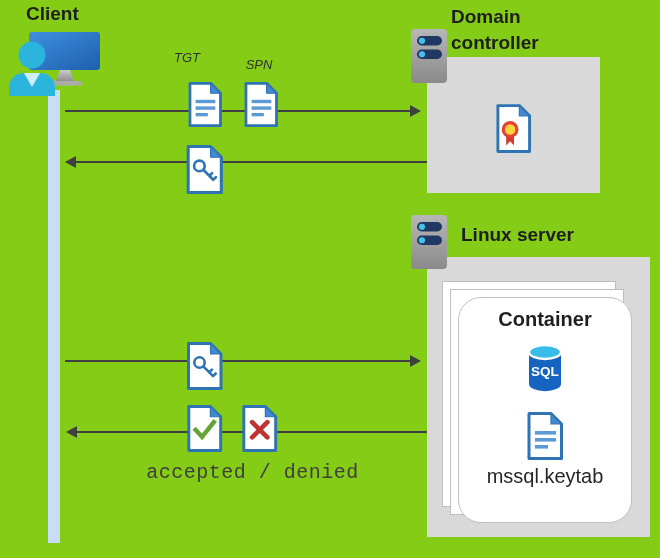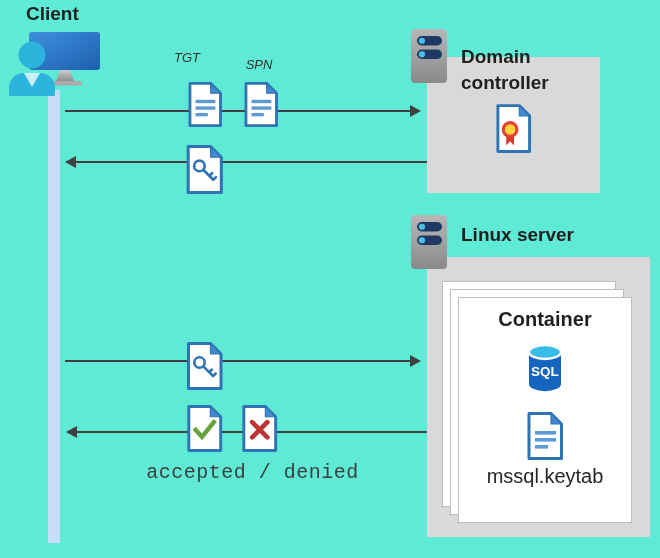--- a/index.html
+++ b/index.html
@@ -1,17 +1,17 @@
 <!DOCTYPE html>
 <html><head>
 <meta charset="utf-8">
 <style>
   html,body{margin:0;padding:0;background:#ffffff;}
   .stage{
-    position:relative;width:660px;height:558px;background:#5eead4;overflow:hidden;
+    position:relative;width:660px;height:558px;background:#84cc16;overflow:hidden;
     font-family:"Liberation Sans",sans-serif;color:#1a1a1a;
   }
   .abs{position:absolute;}
   .title{font-weight:700;font-size:19px;color:#1f1f1f;line-height:26px;}
   .msg-label{font-size:13px;color:#333333;text-align:center;font-style:italic;}
   .gray-box{background:#d9d9d9;}
   .lifeline{background:#c7ddf8;}
   .arrow-line{height:2px;background:#404040;}
   .head-right{width:0;height:0;border-top:6px solid transparent;border-bottom:6px solid transparent;border-left:11px solid #404040;}
   .head-left{width:0;height:0;border-top:6px solid transparent;border-bottom:6px solid transparent;border-right:11px solid #404040;}
@@ -82,38 +82,38 @@
     <rect x="43" y="53" width="34" height="4.5" rx="2.2" fill="#ababab"></rect>
     <circle cx="27" cy="27" r="13.5" fill="#2CB5DC"></circle>
     <path d="M4 68 V60 c0-9 7-15 15-15 h16 c8 0 15 6 15 15 v8 Z" fill="#2CB5DC"></path>
     <path d="M19 45 h16 L27 59 Z" fill="#cdeff8"></path>
   </svg>
 
   <div class="abs gray-box" style="left:427px;top:57px;width:173px;height:136px;"></div>
   <svg class="abs" style="left:410px;top:28px;" width="38" height="56" viewBox="0 0 38 56">
     <use href="#server-shape"></use>
   </svg>
-  <div class="abs title" style="left:461px;top:4px;width:118px;margin-top:40px;">Domain controller</div>
+  <div class="abs title" style="left:451px;top:4px;width:118px;">Domain controller</div>
 
   <svg class="abs" style="left:494px;top:102px;" width="39" height="53" viewBox="0 0 40 52">
     <path d="M4 2.5 H26 L36.5 13 V49.5 H4 Z" fill="#ffffff" stroke="#2E74B5" stroke-width="3" stroke-linejoin="round"></path>
     <path d="M26 2.5 L36.5 13 H26 Z" fill="#4389CE" stroke="#2E74B5" stroke-width="1.2"></path>
     <path d="M12.5 31 L12.5 43.5 L16.5 39 L20.5 43.5 L20.5 31 Z" fill="#D23B2F"></path>
     <circle cx="16.5" cy="27" r="7" fill="#FFD43C" stroke="#E34234" stroke-width="3.2"></circle>
   </svg>
 
   <div class="abs gray-box" style="left:427px;top:257px;width:223px;height:280px;"></div>
   <svg class="abs" style="left:410px;top:214px;" width="38" height="56" viewBox="0 0 38 56">
     <use href="#server-shape"></use>
   </svg>
   <div class="abs title" style="left:461px;top:222px;white-space:nowrap;">Linux server</div>
 
   <div class="abs card" style="left:442px;top:281px;"></div>
   <div class="abs card" style="left:450px;top:289px;"></div>
-  <div class="abs card card-front" style="left:458px;top:297px;">
+  <div class="abs card card-front" style="left:458px;top:297px;border-radius:23px;">
     <div class="container-title">Container</div>
     <svg style="margin-top:13px;" width="38" height="48" viewBox="0 0 38 48">
       <path d="M3 8 L3 40 A16 7.2 0 0 0 35 40 L35 8 Z" fill="#1565C0"></path>
       <ellipse cx="19" cy="8" rx="16" ry="7" fill="#38BDE8" stroke="#ffffff" stroke-width="2.4"></ellipse>
       <text x="19" y="32" text-anchor="middle" font-size="13.5" font-weight="bold" fill="#ffffff">SQL</text>
     </svg>
     <svg style="margin-top:19px;" width="40" height="50" viewBox="0 0 40 50">
       <use href="#doc-base"></use>
         <use href="#doc-lines"></use>
     </svg>

